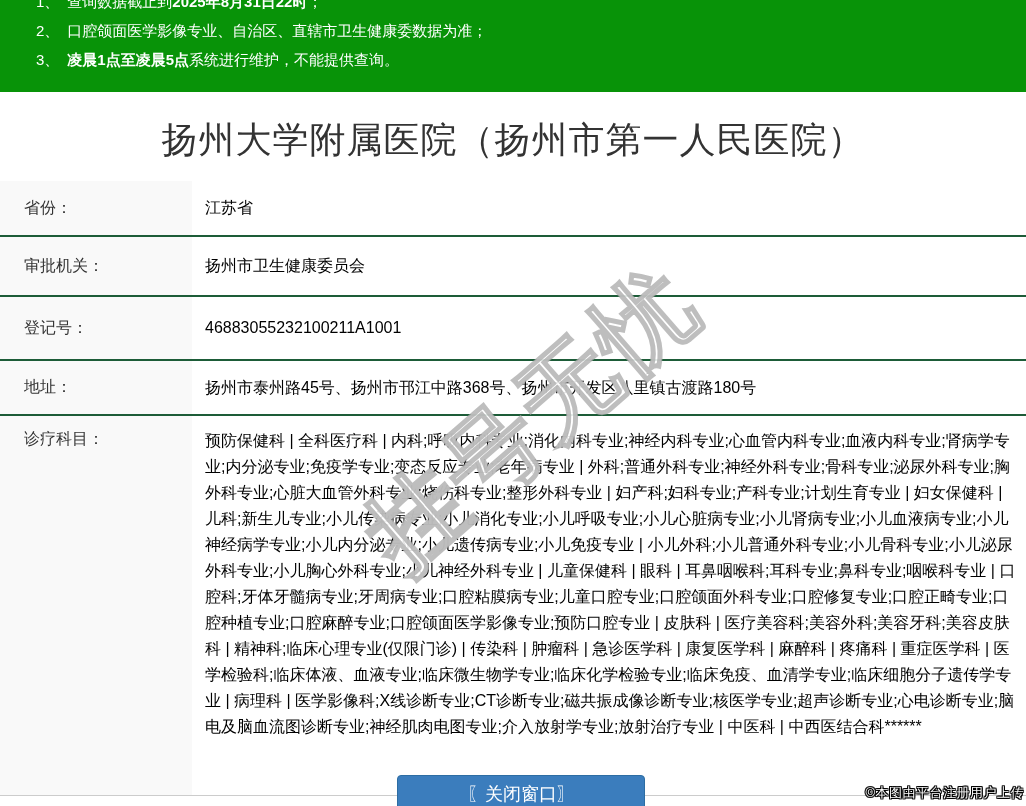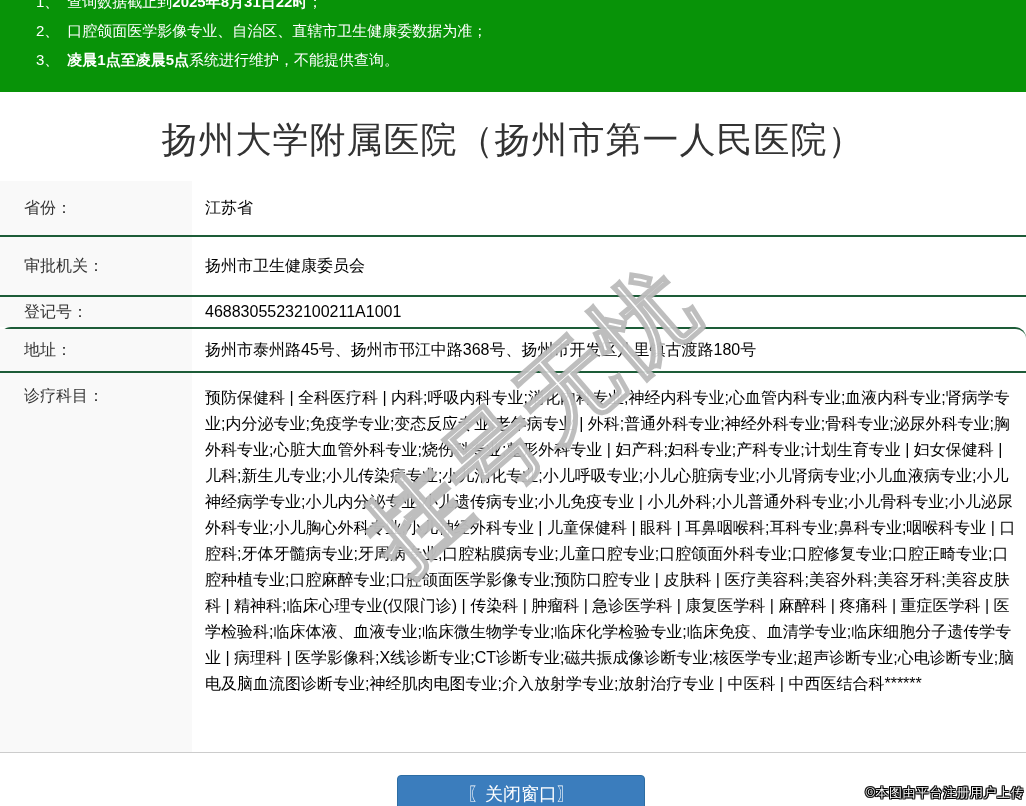--- a/index.html
+++ b/index.html
@@ -26,22 +26,22 @@
     font-size:36px; font-weight:400; color:#333; letter-spacing:1px;
     line-height:43px;
   }
 
   
   .info-table { margin-top:20px; border-bottom:1px solid #cccccc; }
   .info-row { display:flex; align-items:stretch; }
   .info-row + .info-row { border-top:2px solid var(--separator-green,#1d5c38); }
   .row-h1 { height:54px; }
   .row-h2 { height:60px; }
-  .row-h3 { height:32px; }
-  .row-h4 { height:44px;border-radius:11px; }
+  .row-h3 { height:64px; }
+  .row-h4 { height:55px; }
   .row-tall { height:381px; overflow:hidden; }
   .info-label {
     width:192px; flex:0 0 192px; background:var(--label-bg,#f9f9f9);
     display:flex; align-items:center; padding-left:24px;
     font-size:16px; color:#333;
   }
   .row-tall .info-label { align-items:flex-start; padding-top:13px; }
   .info-value {
     flex:1; display:flex; align-items:center;
     padding-left:13px; padding-right:8px;

